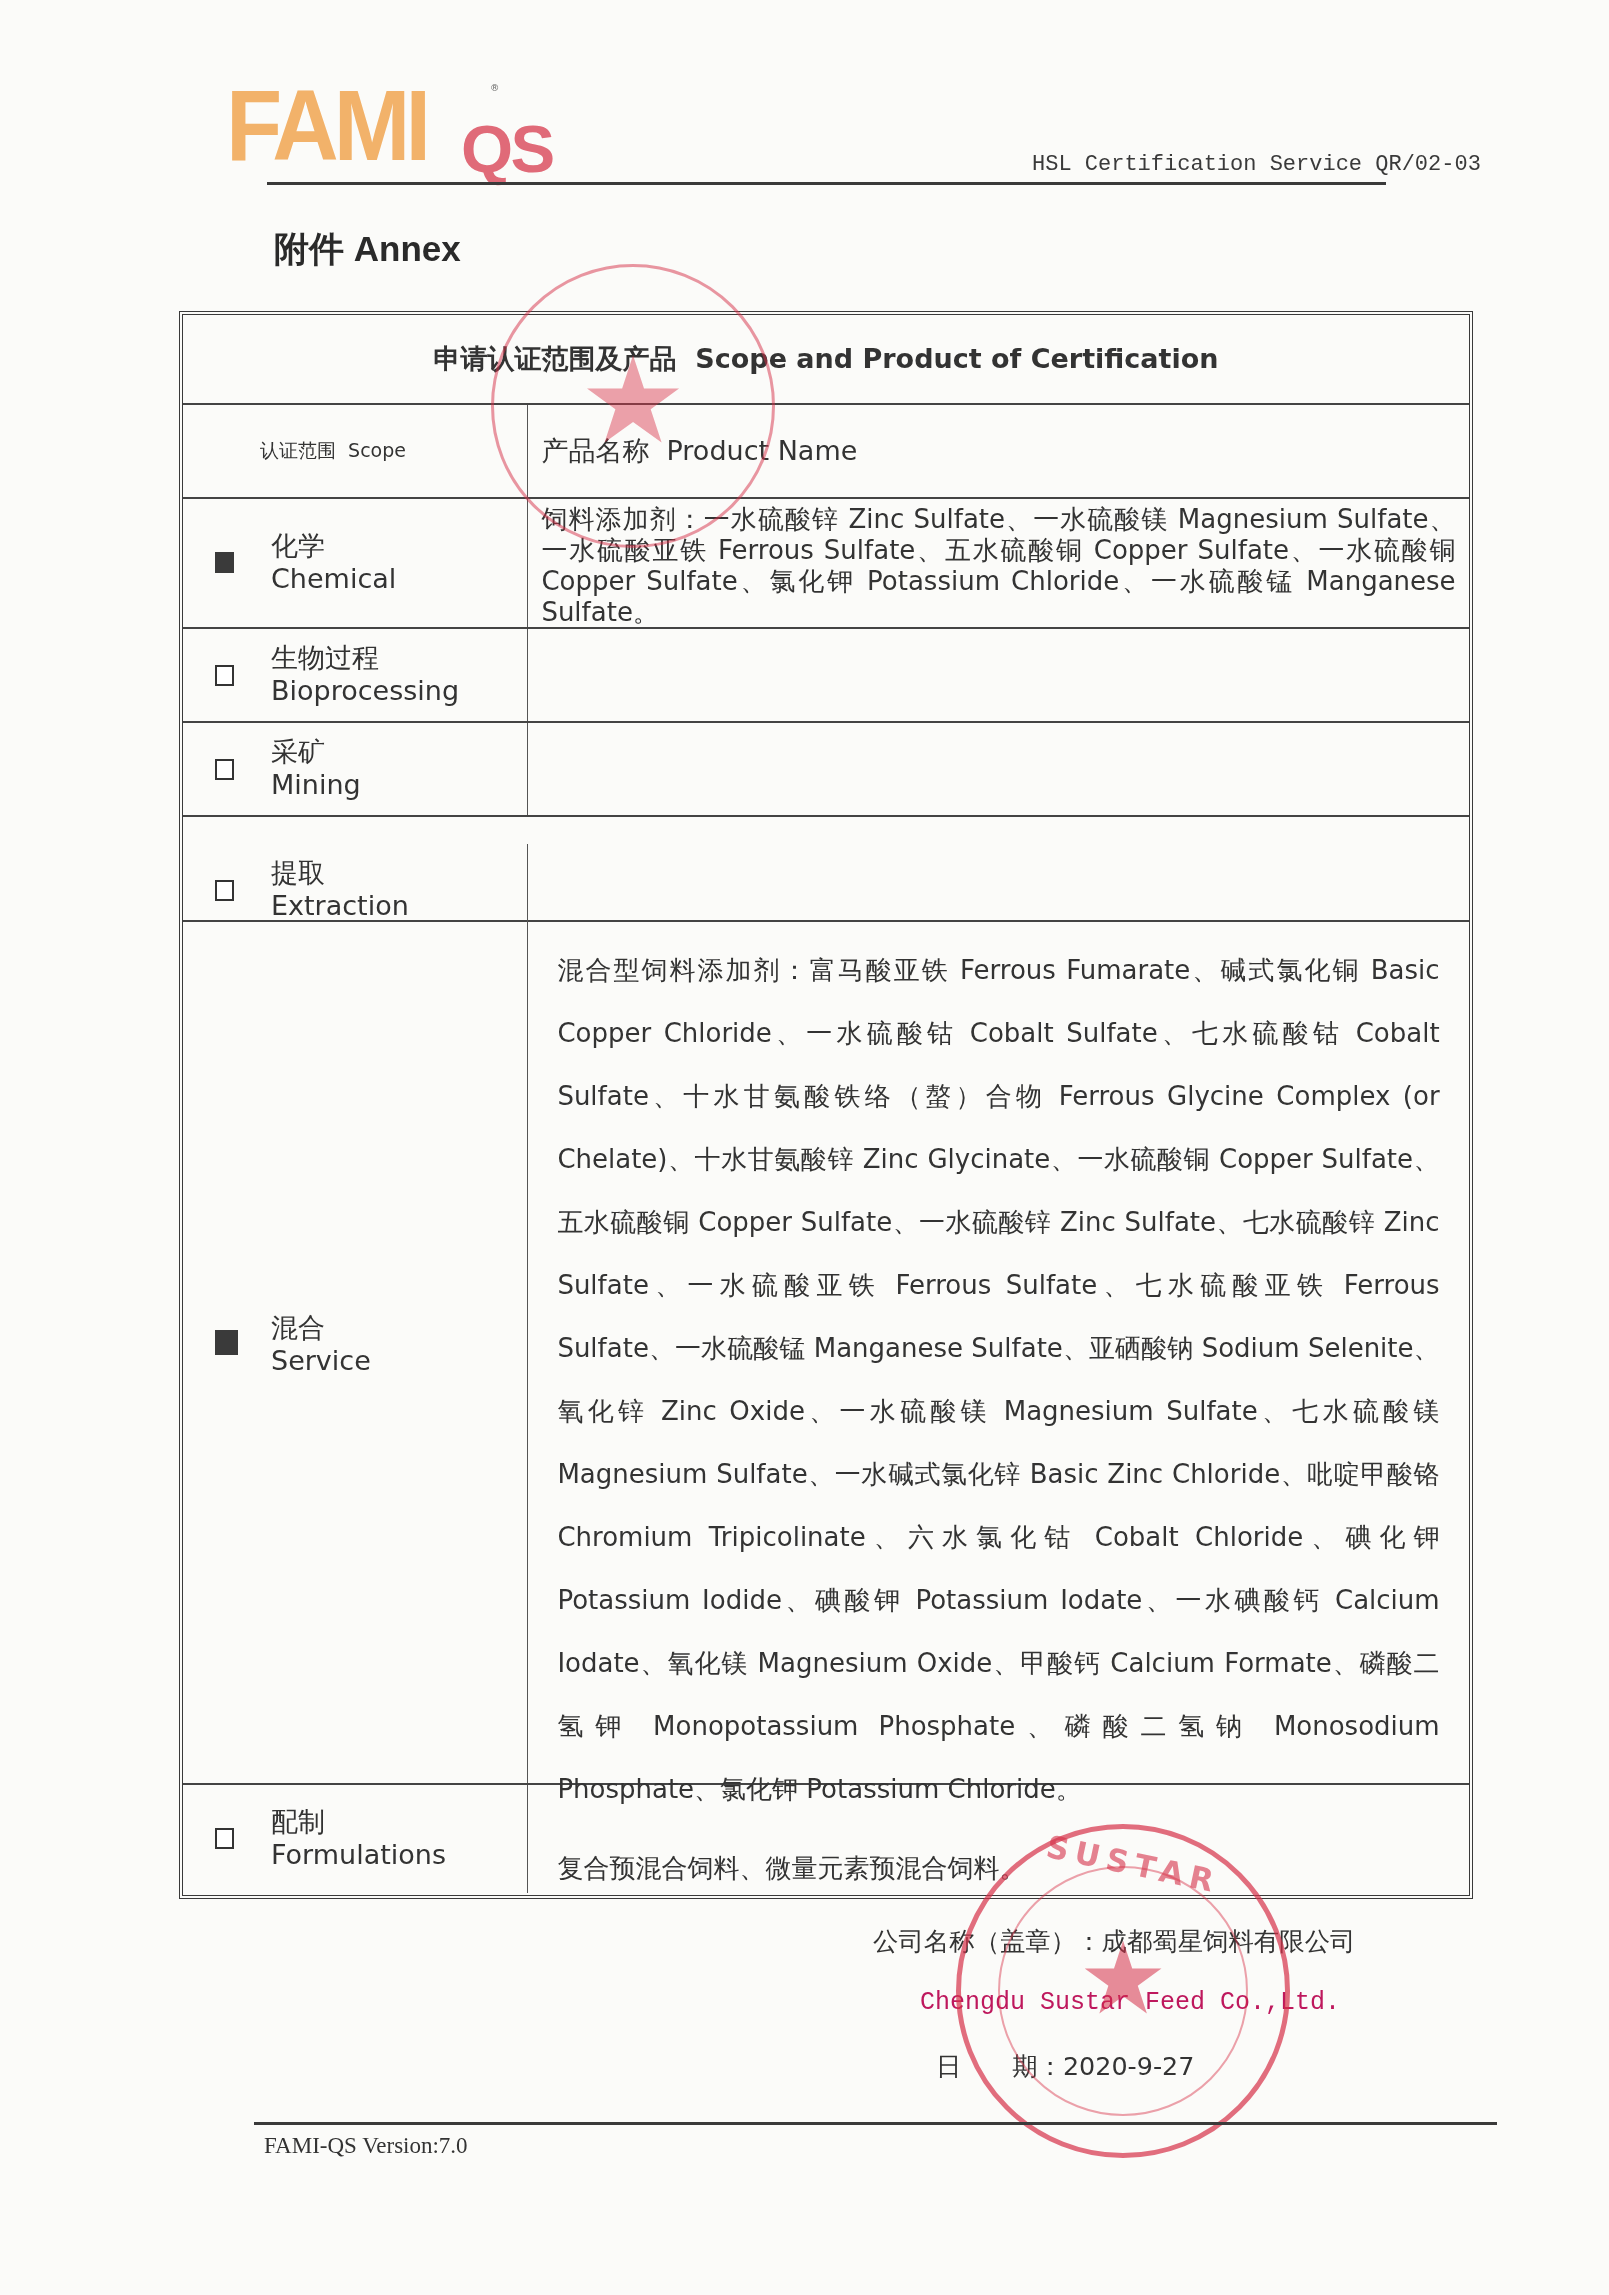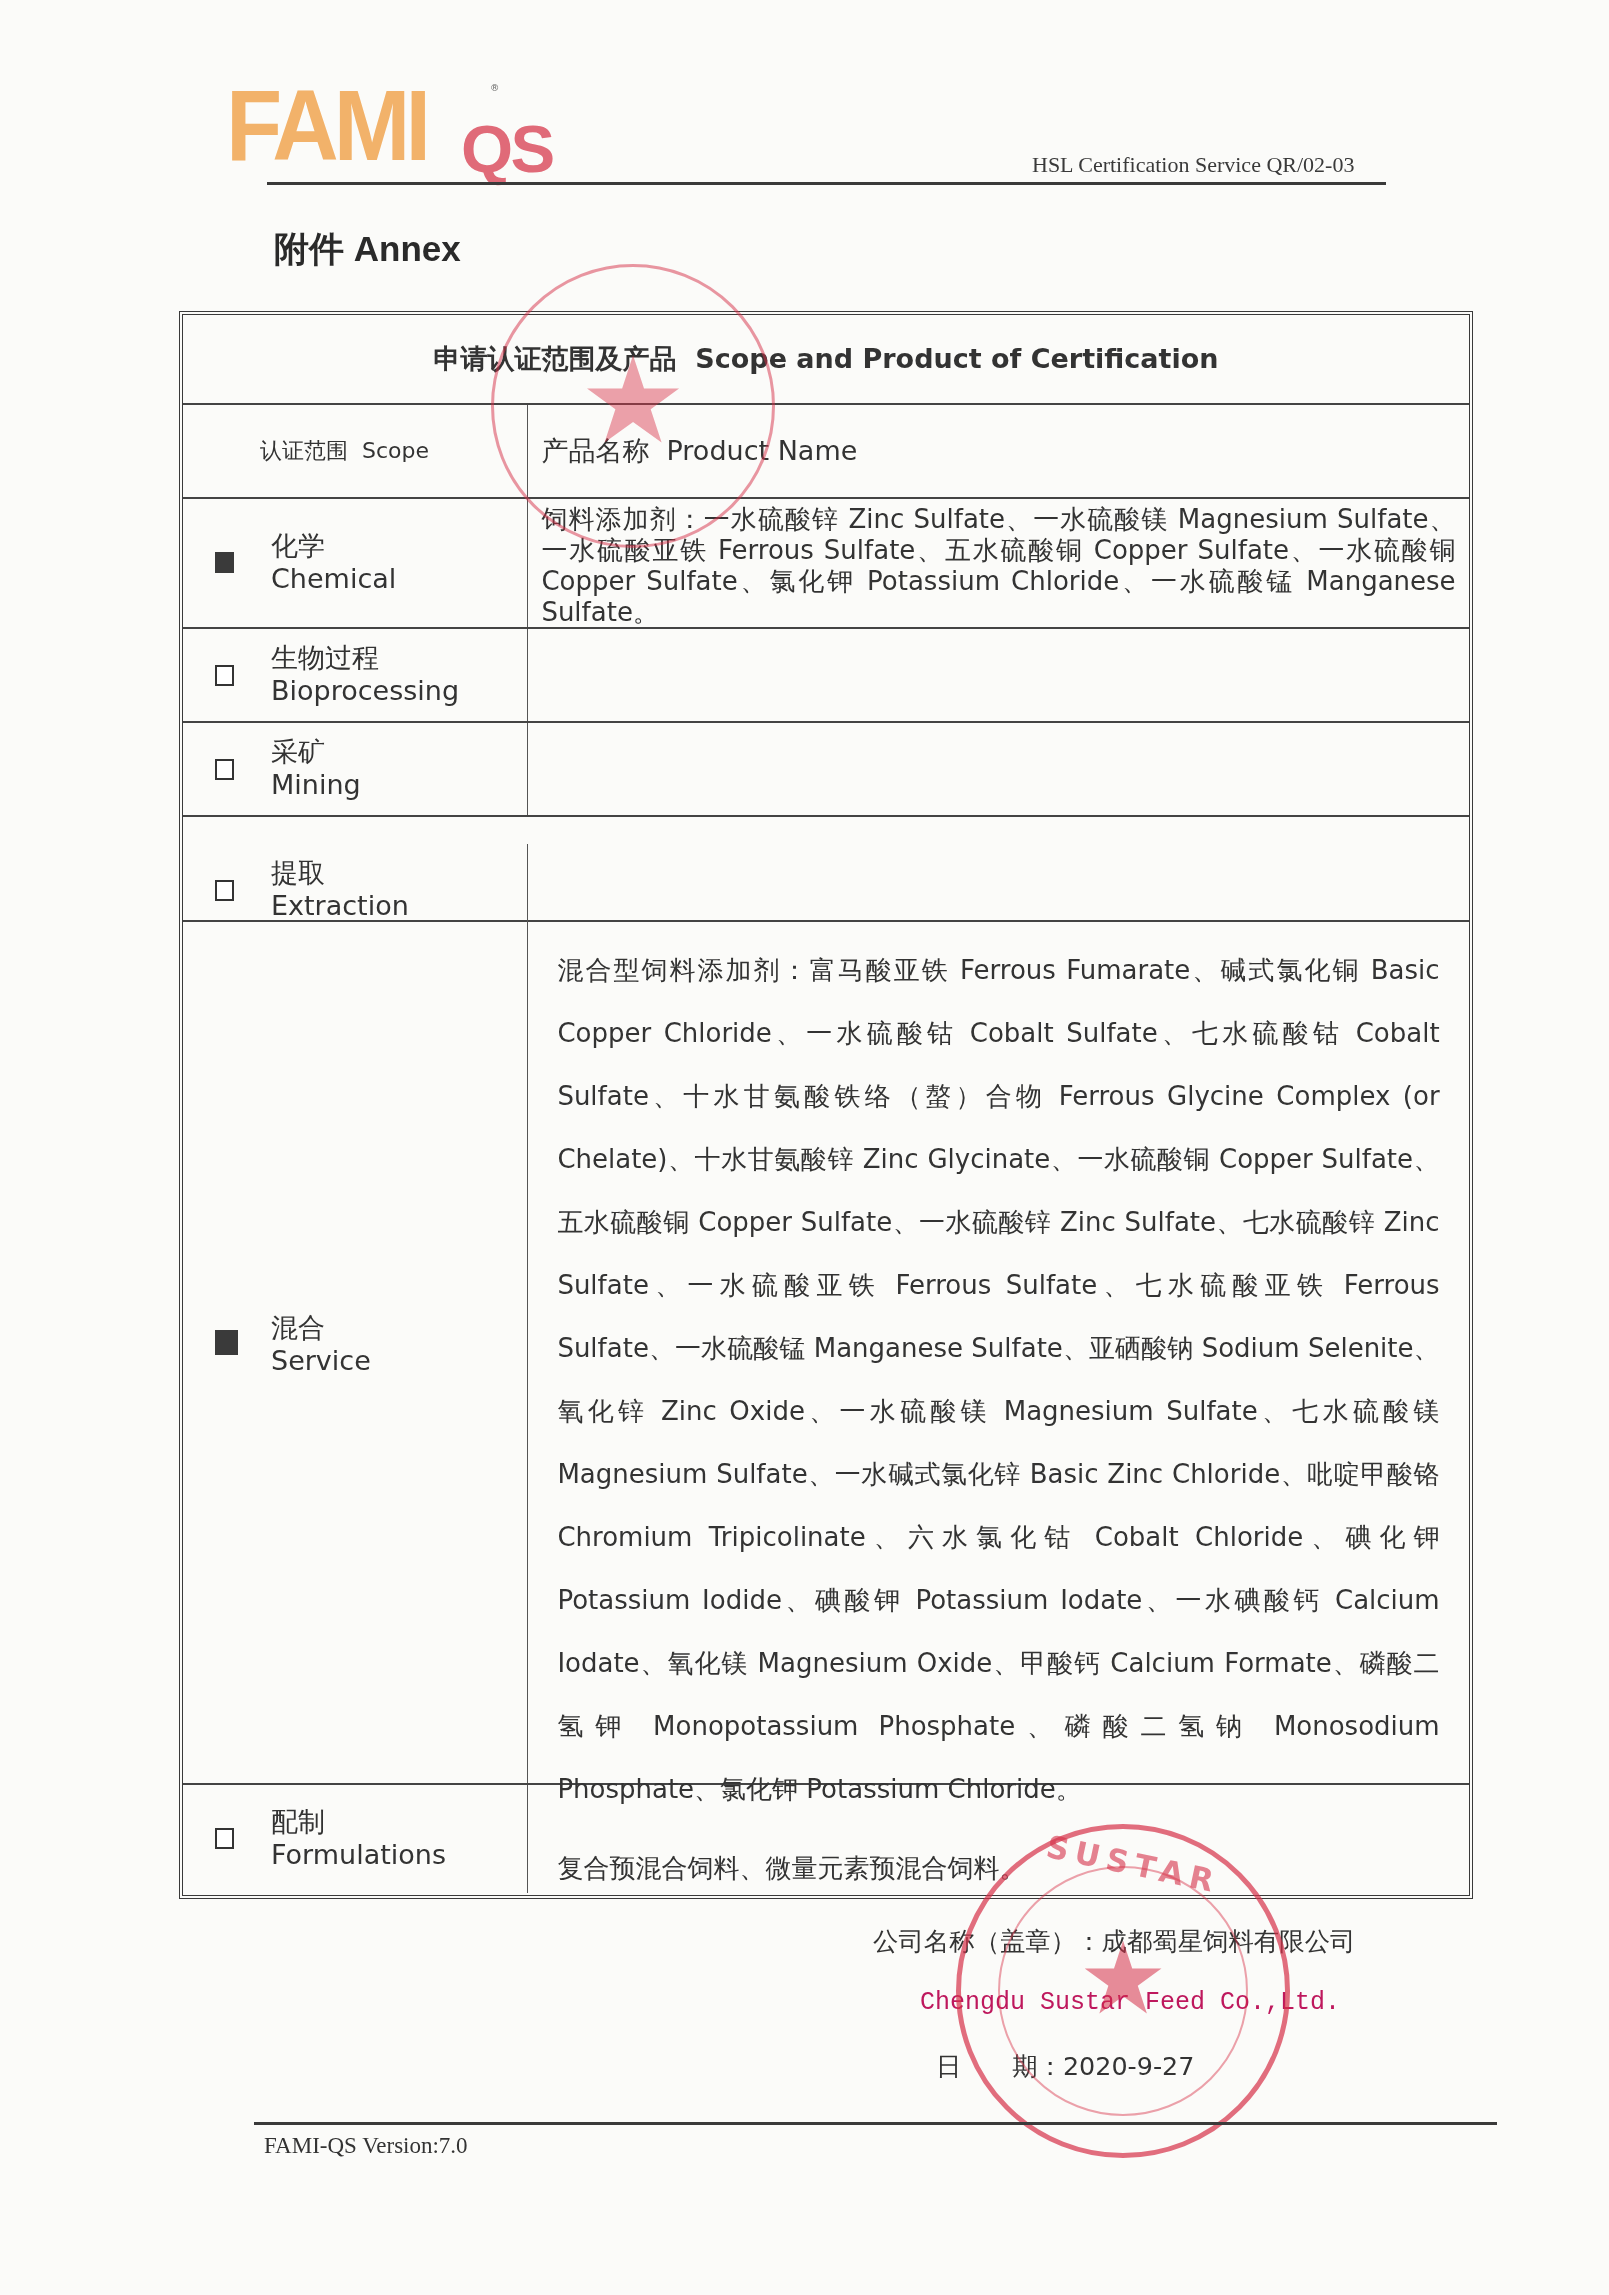--- a/index.html
+++ b/index.html
@@ -4,31 +4,31 @@
 <style>
   html, body { margin:0; padding:0; }
   body { width:1609px; height:2295px; background:#fbfbf9; position:relative; overflow:hidden; font-family:"DejaVu Sans","Liberation Sans",sans-serif; color:#2a2a2a; }
   .abs { position:absolute; }
   
   .logo { left:226px; top:75px; height:100px; width:334px; }
   .logo-fami { position:absolute; left:0; top:2.7px; font-family:"Liberation Sans",sans-serif; font-weight:bold; font-size:100px; line-height:94px; color:#f2b26a; letter-spacing:-5.3px; transform:scaleX(0.92); transform-origin:left top; }
   .logo-qs { position:absolute; left:235px; top:40px; font-family:"Liberation Sans",sans-serif; font-weight:bold; font-size:67px; line-height:67px; color:#e06a78; letter-spacing:-2.7px; }
   .logo-reg { position:absolute; left:264px; top:6.7px; font-size:9.4px; color:#666; }
   .header-line { left:267px; top:182px; width:1119px; height:2.7px; background:#3a3a3a; }
-  .header-ref { left:1032px; top:152px; font-family:Liberation Serif, serif; font-size:22px; color:#3a3a3a; }
+  .header-ref { left:1032px; top:152px; font-family:Liberation Mono, monospace; font-size:22px; color:#3a3a3a; }
   .annex-title { left:274px; top:226px; font-family:"Liberation Sans",sans-serif; font-weight:bold; font-size:35px; color:#2a2a2a; }
   
   .tbl { left:179px; top:311px; width:1294px; height:1588px; border:4.7px double #3a3a3a; box-sizing:border-box; }
   .row { position:absolute; left:0; right:0; border-bottom:2.7px solid #444; box-sizing:border-box; }
   .row.last { border-bottom:none; }
   .coldiv { position:absolute; left:344px; width:1.3px; background:#555; }
   .title-row { top:0; height:90px; display:flex; align-items:center; justify-content:center; font-weight:bold; font-size:27px; color:#333; }
   .cell-left { position:absolute; left:0; width:344px; top:0; bottom:0; }
   .cell-right { position:absolute; left:345px; right:0; top:0; bottom:0; }
-  .scope-label { position:absolute; left:77px; top:50%; transform:translateY(-50%); font-size:22px; color:#333; }
+  .scope-label { position:absolute; left:77px; top:50%; transform:translateY(-50%); font-size:19px; color:#333; }
   .product-label { position:absolute; left:13.4px; top:50%; transform:translateY(-50%); font-size:27px; color:#333; }
   .check { position:absolute; left:32px; width:18.7px; height:21.4px; box-sizing:border-box; border:2px solid #333; background:#fff; }
   .check.on { background:#3a3a3a; border-color:#3a3a3a; }
   .cat { position:absolute; left:88px; font-size:27px; line-height:33px; color:#333; }
   .cat div { white-space:nowrap; }
   .content { position:absolute; left:13.4px; right:13.4px; font-size:26px; color:#333; text-align:justify; }
   .chem-content { top:5.3px; line-height:31px; }
   .mix-content { top:13.4px; line-height:63px; }
   .mix-content p { margin:16px; }
   

